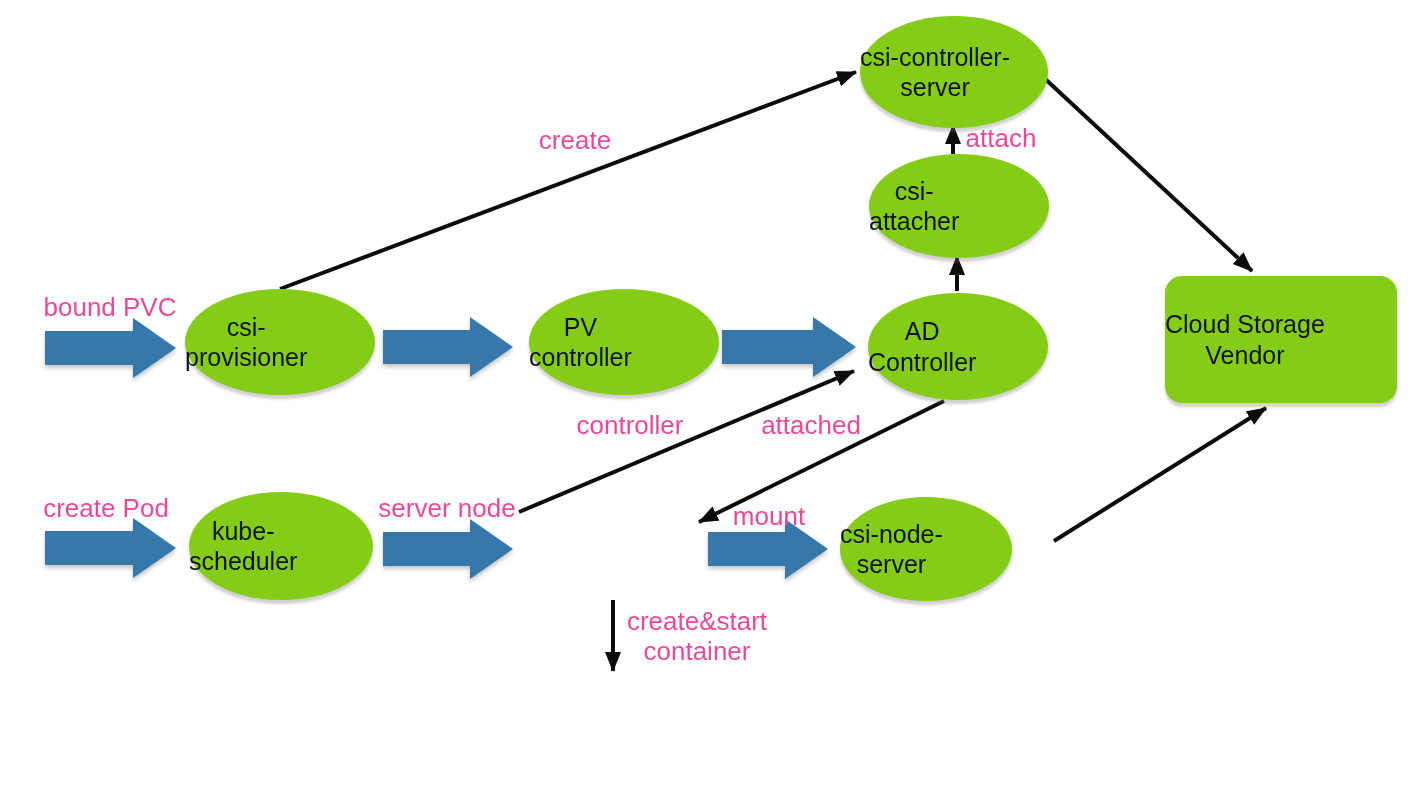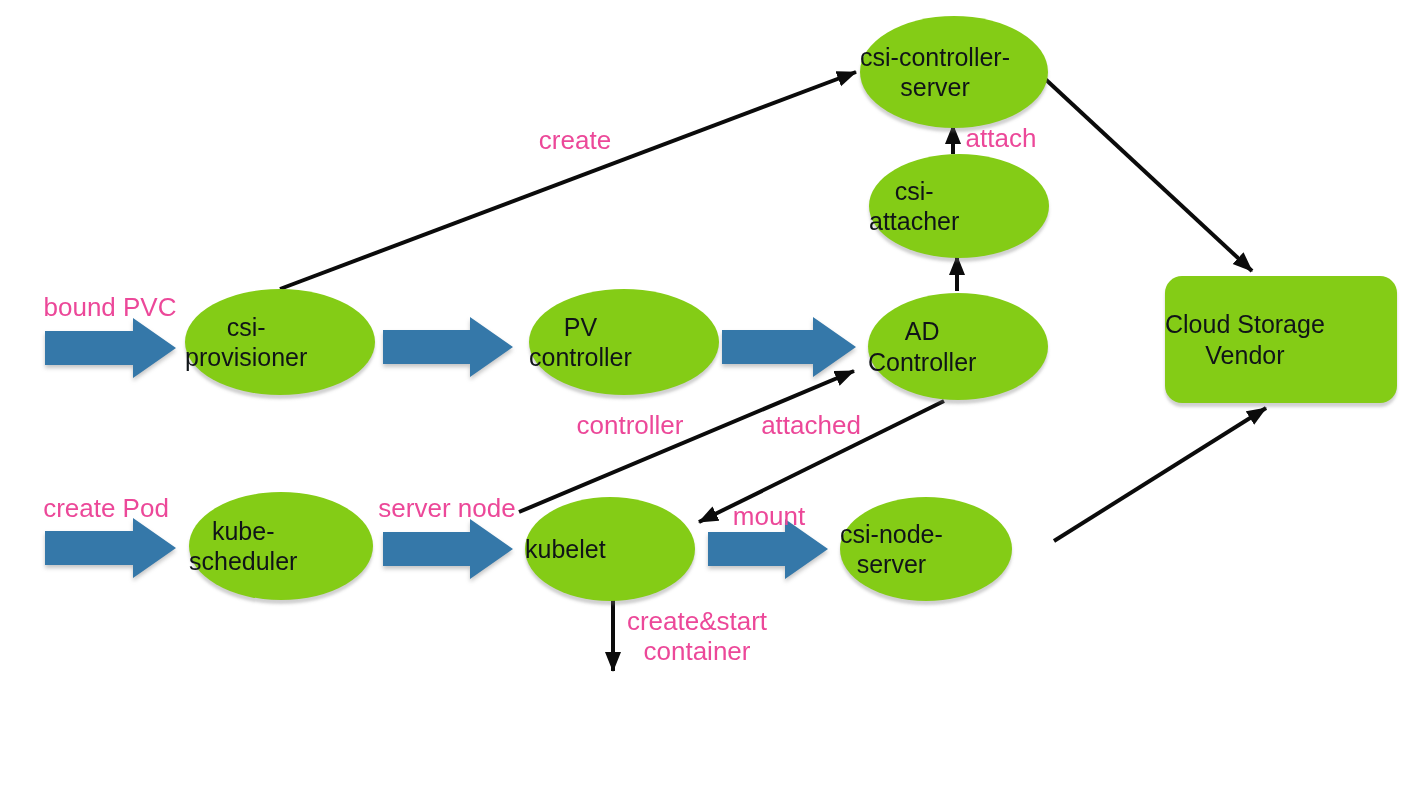--- a/index.html
+++ b/index.html
@@ -108,23 +108,20 @@
   <div class="node rounded-rect" style="left:1165px;top:276px;width:232px;height:127px">
     <span class="node-label">Cloud Storage
 Vendor</span>
   </div>
 
   <div class="node ellipse" style="left:189px;top:492px;width:184px;height:108px">
     <span class="node-label">kube-
 scheduler</span>
   </div>
 
-  <div class="node ellipse" style="left:525px;top:497px;width:170px;height:104px">
-    <span class="node-label">kubelet</span>
-  </div>
 
   <div class="node ellipse" style="left:840px;top:497px;width:172px;height:104px">
     <span class="node-label">csi-node-
 server</span>
   </div>
 
 
   <div class="edge-label" style="left:575px;top:141px">create</div>
   <div class="edge-label" style="left:1001px;top:139px">attach</div>
   <div class="edge-label" style="left:110px;top:308px">bound PVC</div>

